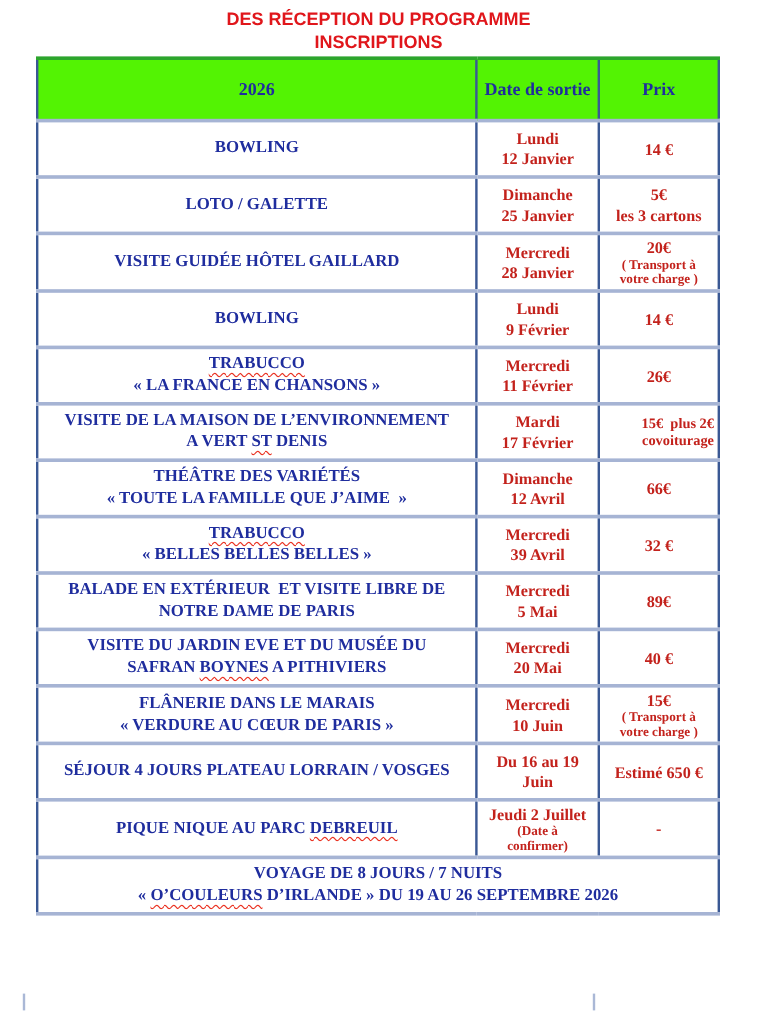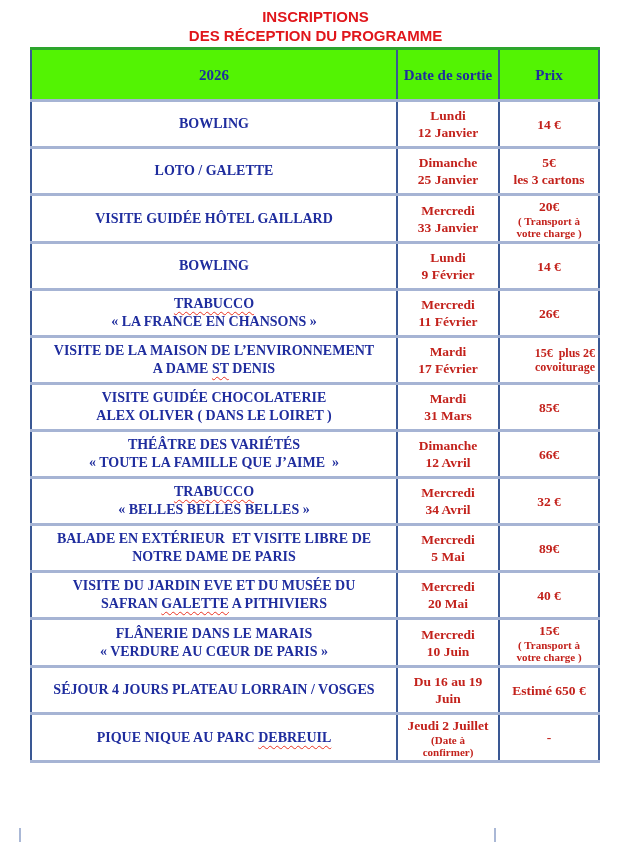--- a/index.html
+++ b/index.html
@@ -46,22 +46,22 @@
   .tick{
     position:absolute;width:2px;height:14px;background:#aab8d6;top:828px;
   }
   .tick.t1{left:19px;}
   .tick.t2{left:494px;}
 </style>
 </head>
 <body>
 
 <div class="title">
+  <div>DES RÉCEPTION DU PROGRAMME</div>
   <div>INSCRIPTIONS</div>
-  <div>DES RÉCEPTION DU PROGRAMME</div>
 </div>
 
 <table>
   <colgroup>
       <col class="c1">
       <col class="c2">
       <col class="c3">
     </colgroup>
   <thead>
     <tr>
@@ -95,21 +95,21 @@
           <div class="line">5€</div>
           <div class="line">les 3 cartons</div>
         </td>
       </tr>
       <tr>
         <td class="event">
           <div class="line"><span>VISITE GUIDÉE HÔTEL GAILLARD</span></div>
         </td>
         <td class="date">
           <div class="line">Mercredi</div>
-          <div class="line">33 Janvier</div>
+          <div class="line">28 Janvier</div>
         </td>
         <td class="price">
           <div class="line">20€</div>
           <div class="line small">( Transport à</div>
           <div class="line small">votre charge )</div>
         </td>
       </tr>
       <tr>
         <td class="event">
           <div class="line"><span>BOWLING</span></div>
@@ -131,65 +131,52 @@
           <div class="line">Mercredi</div>
           <div class="line">11 Février</div>
         </td>
         <td class="price">
           <div class="line">26€</div>
         </td>
       </tr>
       <tr>
         <td class="event">
           <div class="line"><span>VISITE DE LA MAISON DE L’ENVIRONNEMENT</span></div>
-          <div class="line"><span>A DAME </span><span class="wavy">ST</span><span> DENIS</span></div>
+          <div class="line"><span>A VERT </span><span class="wavy">ST</span><span> DENIS</span></div>
         </td>
         <td class="date">
           <div class="line">Mardi</div>
           <div class="line">17 Février</div>
         </td>
         <td class="price">
           <div class="line med">15€  plus 2€</div>
           <div class="line med">covoiturage</div>
         </td>
       </tr>
       <tr>
         <td class="event">
-          <div class="line"><span>VISITE GUIDÉE CHOCOLATERIE</span></div>
-          <div class="line"><span>ALEX OLIVER ( DANS LE LOIRET )</span></div>
-        </td>
-        <td class="date">
-          <div class="line">Mardi</div>
-          <div class="line">31 Mars</div>
-        </td>
-        <td class="price">
-          <div class="line">85€</div>
-        </td>
-      </tr>
-      <tr>
-        <td class="event">
           <div class="line"><span>THÉÂTRE DES VARIÉTÉS</span></div>
           <div class="line"><span>« TOUTE LA FAMILLE QUE J’AIME  »</span></div>
         </td>
         <td class="date">
           <div class="line">Dimanche</div>
           <div class="line">12 Avril</div>
         </td>
         <td class="price">
           <div class="line">66€</div>
         </td>
       </tr>
       <tr>
         <td class="event">
           <div class="line"><span class="wavy">TRABUCCO</span></div>
           <div class="line"><span>« BELLES BELLES BELLES »</span></div>
         </td>
         <td class="date">
           <div class="line">Mercredi</div>
-          <div class="line">34 Avril</div>
+          <div class="line">39 Avril</div>
         </td>
         <td class="price">
           <div class="line">32 €</div>
         </td>
       </tr>
       <tr>
         <td class="event">
           <div class="line"><span>BALADE EN EXTÉRIEUR  ET VISITE LIBRE DE</span></div>
           <div class="line"><span>NOTRE DAME DE PARIS</span></div>
         </td>
@@ -197,21 +184,21 @@
           <div class="line">Mercredi</div>
           <div class="line">5 Mai</div>
         </td>
         <td class="price">
           <div class="line">89€</div>
         </td>
       </tr>
       <tr>
         <td class="event">
           <div class="line"><span>VISITE DU JARDIN EVE ET DU MUSÉE DU</span></div>
-          <div class="line"><span>SAFRAN </span><span class="wavy">GALETTE</span><span> A PITHIVIERS</span></div>
+          <div class="line"><span>SAFRAN </span><span class="wavy">BOYNES</span><span> A PITHIVIERS</span></div>
         </td>
         <td class="date">
           <div class="line">Mercredi</div>
           <div class="line">20 Mai</div>
         </td>
         <td class="price">
           <div class="line">40 €</div>
         </td>
       </tr>
       <tr>
@@ -247,17 +234,23 @@
         </td>
         <td class="date">
           <div class="line">Jeudi 2 Juillet</div>
           <div class="line small">(Date à</div>
           <div class="line small">confirmer)</div>
         </td>
         <td class="price">
           <div class="line">-</div>
         </td>
       </tr>
+      <tr>
+        <td class="event" colspan="3">
+          <div class="line"><span>VOYAGE DE 8 JOURS / 7 NUITS</span></div>
+          <div class="line"><span>« </span><span class="wavy">O’COULEURS</span><span> D’IRLANDE » DU 19 AU 26 SEPTEMBRE 2026</span></div>
+        </td>
+      </tr>
     </tbody>
 </table>
 
 <div class="tick t1"></div>
 <div class="tick t2"></div>
 
 </body></html>

